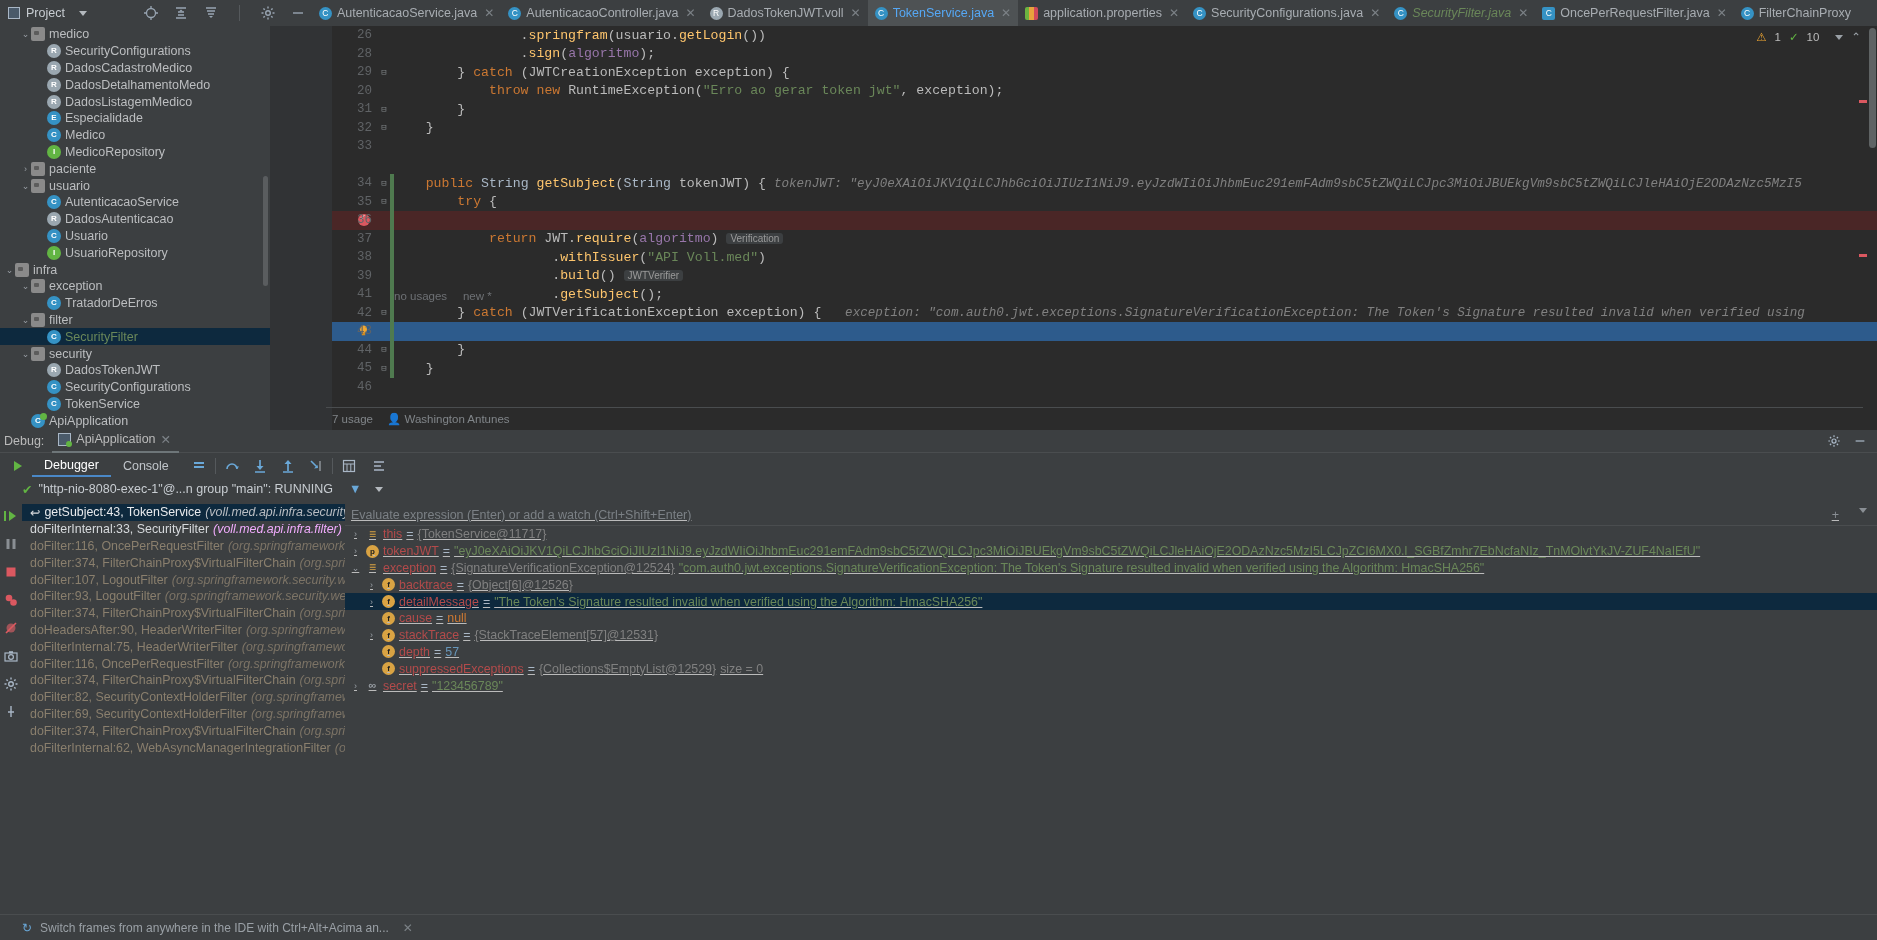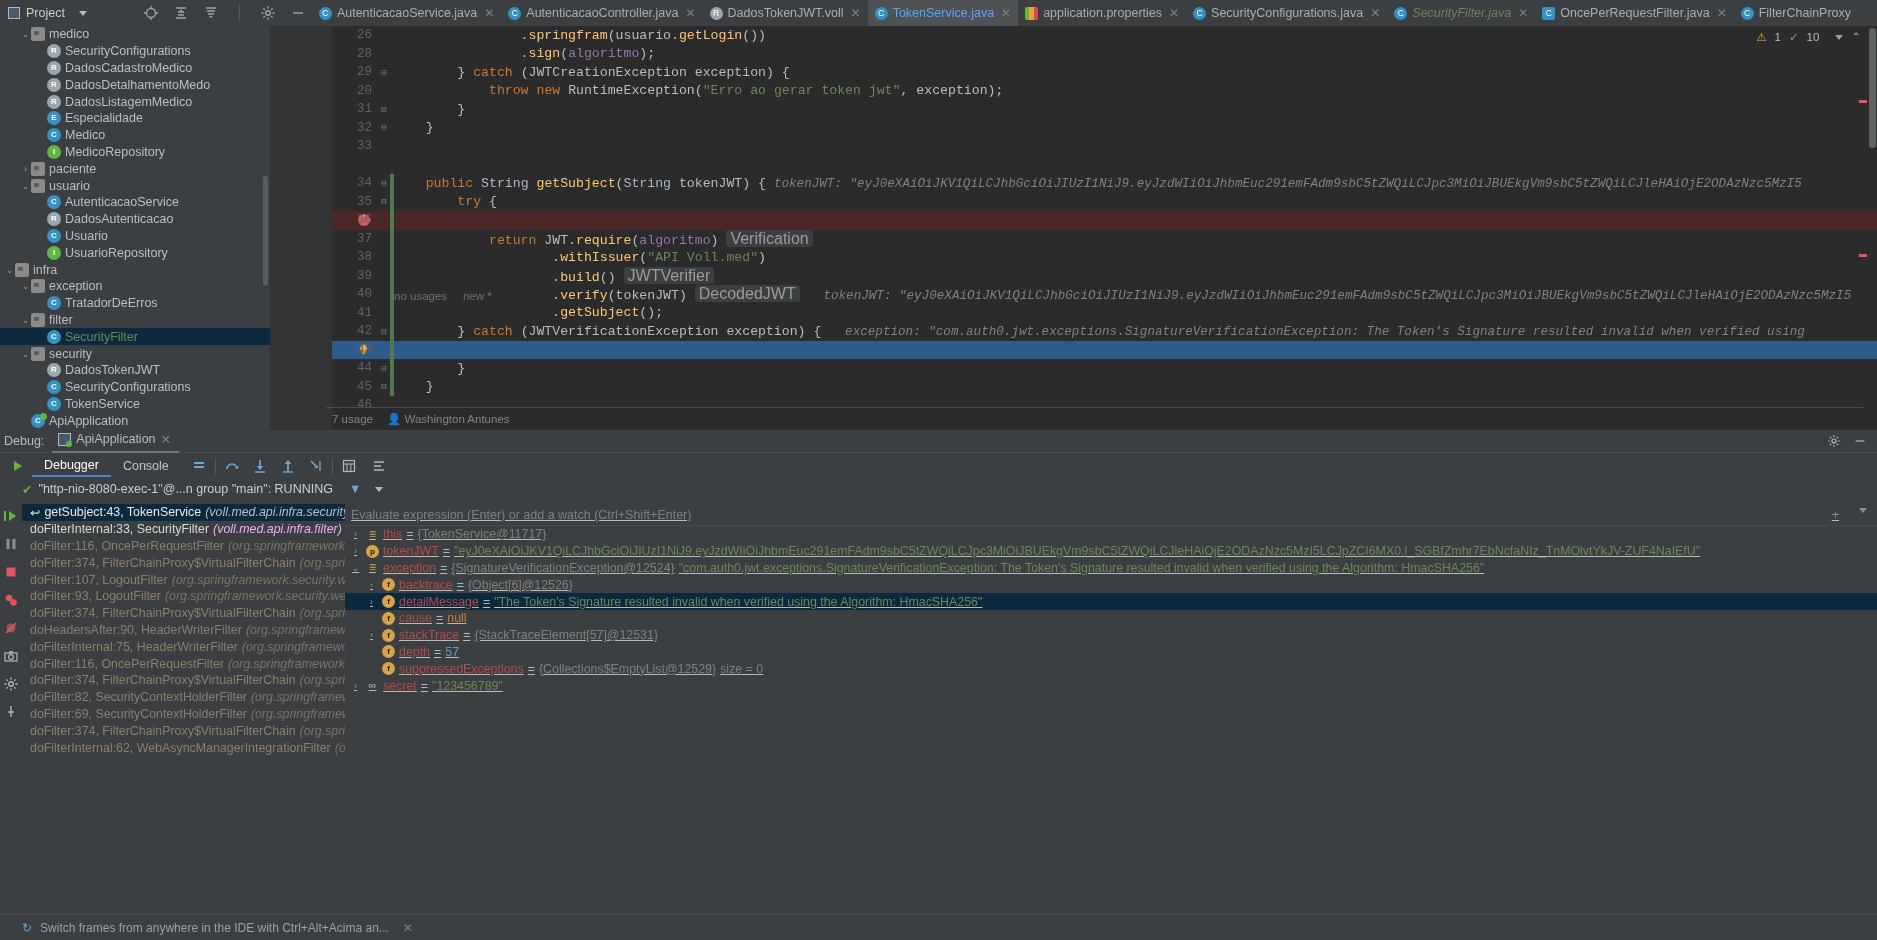--- a/index.html
+++ b/index.html
@@ -86,21 +86,21 @@
   .fold { position: absolute; left: 46px; width: 12px; text-align: center; color: #808588; font-size: 9px; }
   .codetext { padding-left: 62px; }
   .kw { color: #cc7832; }
   .str { color: #6a8759; }
   .typ { color: #a9b7c6; }
   .mth { color: #ffc66d; }
   .fld { color: #9876aa; }
   .hint { color: #808080; font-style: italic; font-size: 12.6px; }
   .hint-chip {
     color: #9a9a9a; background: #3c3f41; border-radius: 3px; padding: 0 4px;
-    font-size: 16px; font-style: normal; font-family: "Liberation Sans", sans-serif;
+    font-size: 10px; font-style: normal; font-family: "Liberation Sans", sans-serif;
   }
   .inlay-usage { color: #6e7175; font-family: "Liberation Sans", sans-serif; font-size: 11.5px; }
   .ln-bp { position: absolute; left: 0; top: 0; width: 100%; height: 18.5px; background: #4a2626; }
   .ln-cur { position: absolute; left: 0; top: 0; width: 100%; height: 18.5px; background: #2d5b8c; }
   .bp-dot { position: absolute; left: 26px; top: 3px; width: 12px; height: 12px; border-radius: 50%; background: #db5860; }
   .bp-dot::after { content:"✓"; position:absolute; left:2px; top:-2px; color:#fff; font-size:9px; }
   .bulb { position: absolute; left: 26px; top: 3px; width: 11px; height: 12px; }
   .exec-mark { position: absolute; left: 58px; top: 0; width: 4px; height: 18.5px; background: #4f7a4f; }
   .vscroll { position: absolute; right: 1px; top: 2px; width: 7px; height: 120px; background: #5f6364; border-radius: 4px; }
   .err-stripe { position: absolute; right: 10px; width: 8px; height: 3px; }
@@ -378,21 +378,20 @@
         <div class="cline"><span class="lnum">31</span><span class="fold">⊟</span><span class="codetext">        }</span></div>
         <div class="cline"><span class="lnum">32</span><span class="fold">⊟</span><span class="codetext">    }</span></div>
         <div class="cline"><span class="lnum">33</span><span class="codetext"></span></div>
         <div class="cline" style="top: 132px; position: relative;"><span class="codetext"><span class="inlay-usage">no usages</span>  <span class="inlay-usage">new *</span></span></div>
         <div class="cline"><span class="exec-mark"></span><span class="lnum">34</span><span class="fold">⊟</span><span class="codetext">    <span class="kw">public</span> <span class="typ">String</span> <span class="mth">getSubject</span>(<span class="typ">String</span> tokenJWT) { <span class="hint">tokenJWT: "eyJ0eXAiOiJKV1QiLCJhbGciOiJIUzI1NiJ9.eyJzdWIiOiJhbmEuc291emFAdm9sbC5tZWQiLCJpc3MiOiJBUEkgVm9sbC5tZWQiLCJleHAiOjE2ODAzNzc5MzI5</span></span></div>
         <div class="cline"><span class="exec-mark"></span><span class="lnum">35</span><span class="fold">⊟</span><span class="codetext">        <span class="kw">try</span> {</span></div>
         <div class="cline"><span class="ln-bp"></span><span class="exec-mark"></span><span class="bp-dot"></span><span class="lnum">36</span><span class="codetext">            <span class="kw">var</span> algoritmo = Algorithm.<span class="mth">HMAC256</span>(<span class="fld">secret</span>);   <span class="hint">secret: "123456789"</span></span></div>
         <div class="cline"><span class="exec-mark"></span><span class="lnum">37</span><span class="codetext">            <span class="kw">return</span> JWT.<span class="mth">require</span>(<span class="fld">algoritmo</span>) <span class="hint-chip">Verification</span></span></div>
         <div class="cline"><span class="exec-mark"></span><span class="lnum">38</span><span class="codetext">                    .<span class="mth">withIssuer</span>(<span class="str">"API Voll.med"</span>)</span></div>
         <div class="cline"><span class="exec-mark"></span><span class="lnum">39</span><span class="codetext">                    .<span class="mth">build</span>() <span class="hint-chip">JWTVerifier</span></span></div>
-        <div class="cline"><span class="exec-mark"></span><span class="lnum">40</span><span class="codetext">                    .<span class="mth">verify</span>(tokenJWT) <span class="hint-chip">DecodedJWT</span>   <span class="hint">tokenJWT: "eyJ0eXAiOiJKV1QiLCJhbGciOiJIUzI1NiJ9.eyJzdWIiOiJhbmEuc291emFAdm9sbC5tZWQiLCJpc3MiOiJBUEkgVm9sbC5tZWQiLCJleHAiOjE2ODAzNzc5MzI5</span></span></div>
         <div class="cline"><span class="exec-mark"></span><span class="lnum">41</span><span class="codetext">                    .<span class="mth">getSubject</span>();</span></div>
         <div class="cline"><span class="exec-mark"></span><span class="lnum">42</span><span class="fold">⊟</span><span class="codetext">        } <span class="kw">catch</span> (JWTVerificationException exception) {   <span class="hint">exception: "com.auth0.jwt.exceptions.SignatureVerificationException: The Token's Signature resulted invalid when verified using</span></span></div>
         <div class="cline"><span class="ln-cur"></span><span class="exec-mark"></span><span class="bulb"><svg viewBox="0 0 12 14" width="11" height="12">
               <ellipse cx="6" cy="5" rx="4" ry="4.4" fill="#f0a732"></ellipse>
               <rect x="4" y="9" width="4" height="3" fill="#d08a20"></rect>
             </svg></span><span class="lnum">43</span><span class="codetext">            <span class="kw">throw</span> <span class="kw">new</span> RuntimeException(<span class="str">"Token JWT inválido ou expirado"</span>);</span></div>
         <div class="cline"><span class="exec-mark"></span><span class="lnum">44</span><span class="fold">⊟</span><span class="codetext">        }</span></div>
         <div class="cline"><span class="exec-mark"></span><span class="lnum">45</span><span class="fold">⊟</span><span class="codetext">    }</span></div>
         <div class="cline"><span class="lnum">46</span><span class="codetext"></span></div>
       </div>

